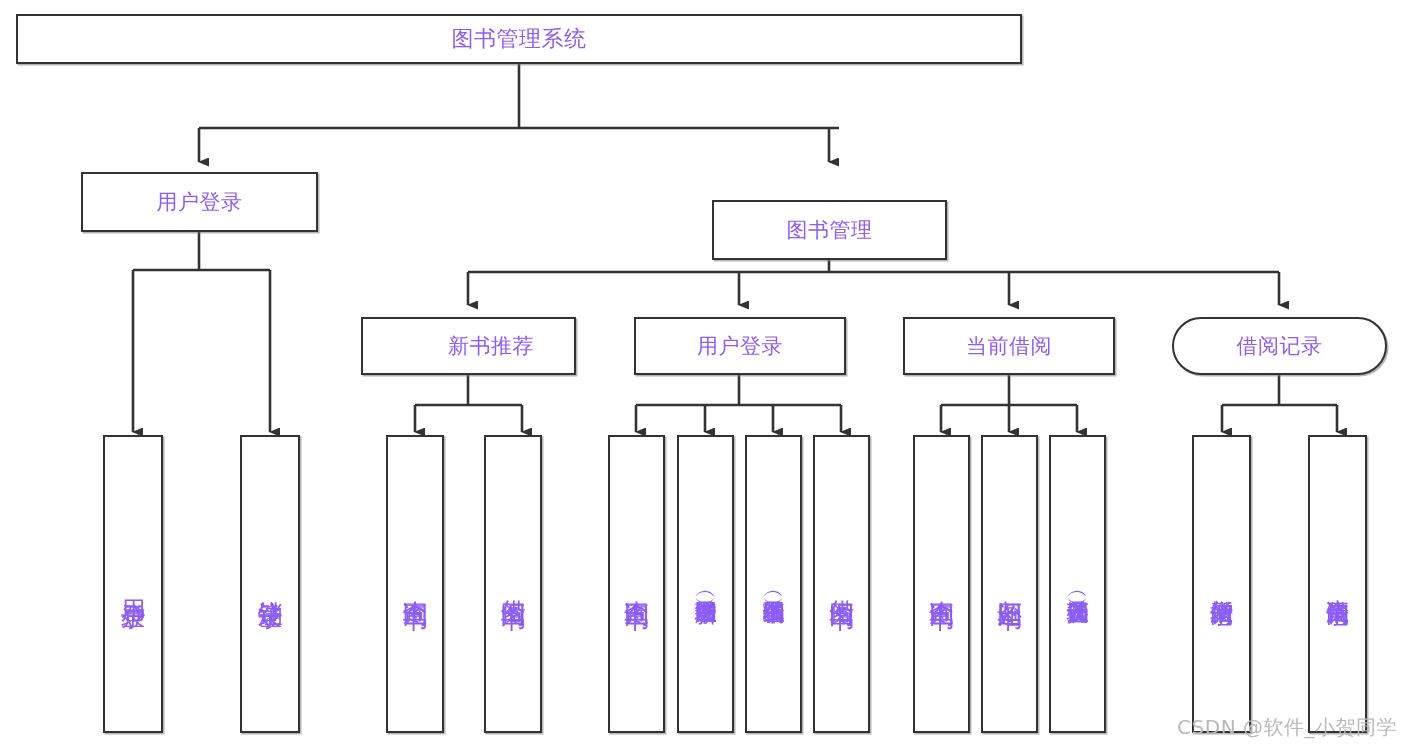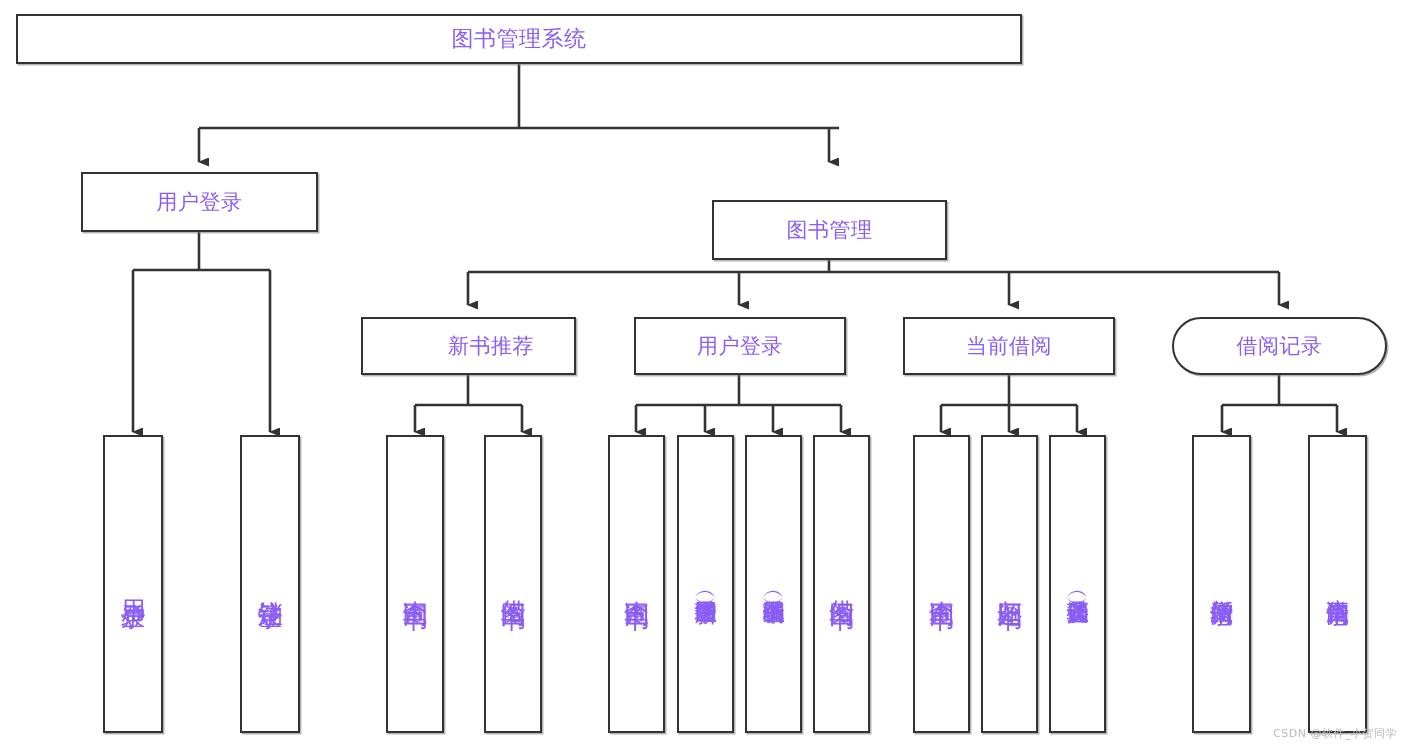--- a/index.html
+++ b/index.html
@@ -71,21 +71,21 @@
     letter-spacing: 1px;
   }
   .node.vert.tight .node-label {
     font-size: 22px;
     letter-spacing: 0px;
   }
   #watermark {
     position: absolute;
     right: 8px;
     bottom: 6px;
-    font-size: 11px;
+    font-size: 20px;
     color: #b9b9b9;
     letter-spacing: 0.5px;
     white-space: nowrap;
     user-select: none;
   }
 </style>
 </head>
 <body>
 
 <div id="diagram-root">

